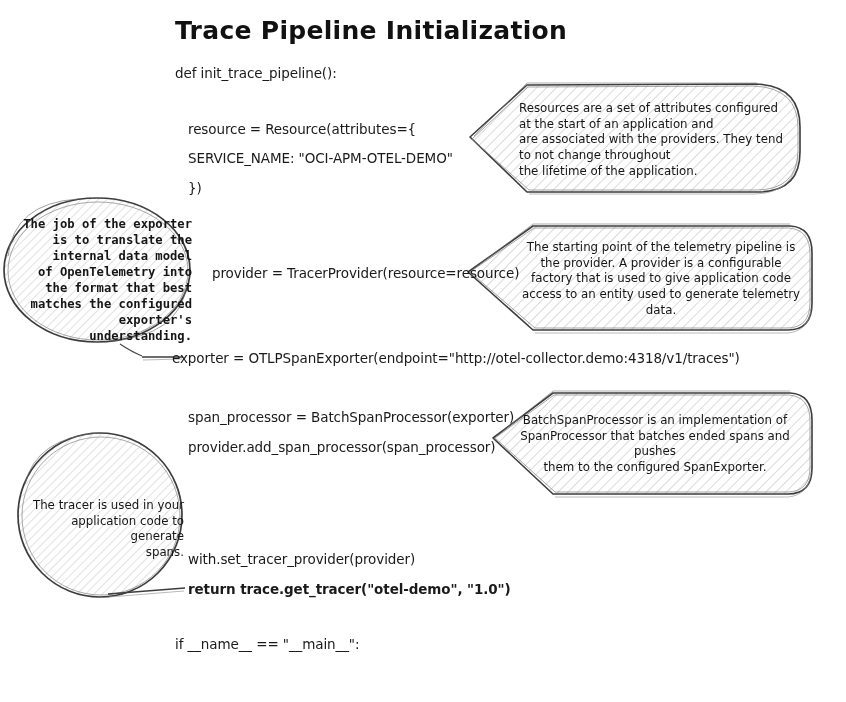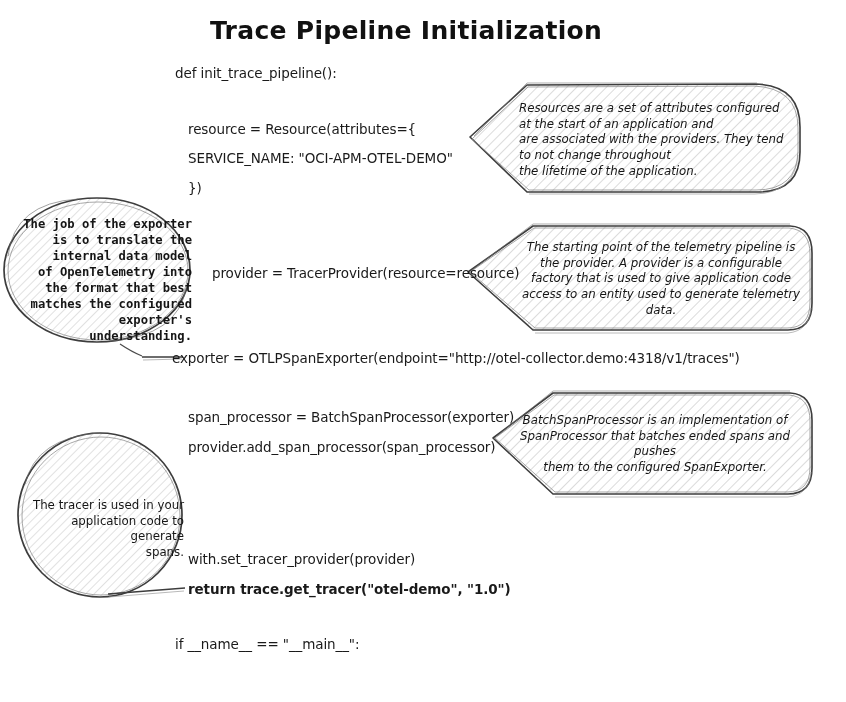--- a/index.html
+++ b/index.html
@@ -16,21 +16,20 @@
 
   
   #title{
     left:175px; top:16px;
     font-family:"DejaVu Sans",sans-serif;
     font-size:25px;
     font-weight:bold;
     letter-spacing:.3px;
     color:#111;
     white-space:nowrap;
-    margin-left:35px;
   }
 
   
   .code{
     font-family:"DejaVu Sans",sans-serif;
     font-size:13.5px;
     color:#1a1a1a;
     white-space:nowrap;
     letter-spacing:-.1px;
   }
@@ -47,21 +46,20 @@
   .ct-left{
     font-family:"DejaVu Sans Mono",monospace;
     font-weight:bold;
     font-size:12.2px;
     line-height:1.31;
     text-align:right;
   }
   .ct-flow{
     font-size:11.8px;
     line-height:1.33;
-    font-style:italic;
   }
   .ct-center{text-align:center;}
   .ct-circle{
     font-size:11.8px;
     text-align:right;
     line-height:1.33;
   }
 
   svg{display:block;}
 </style>

